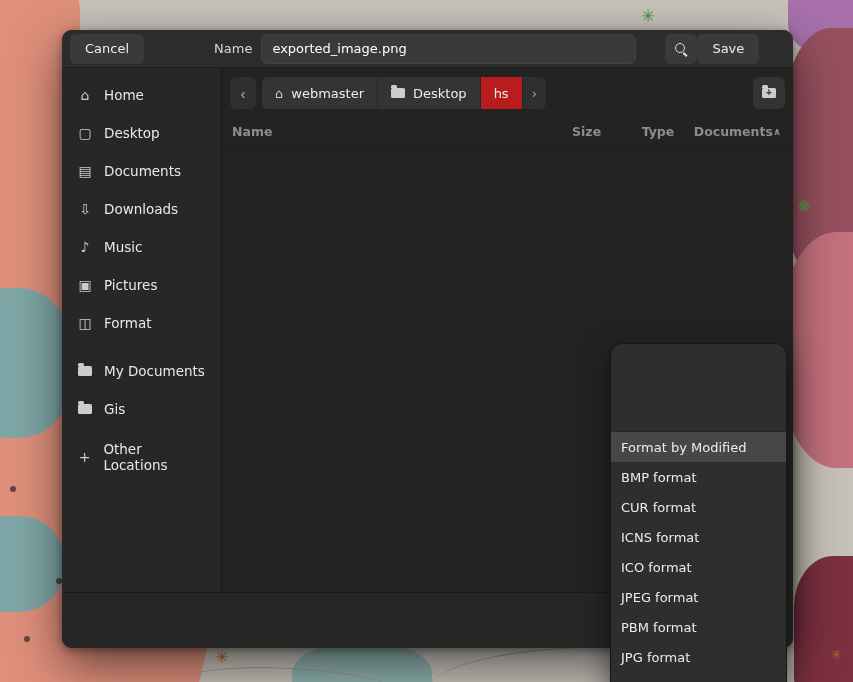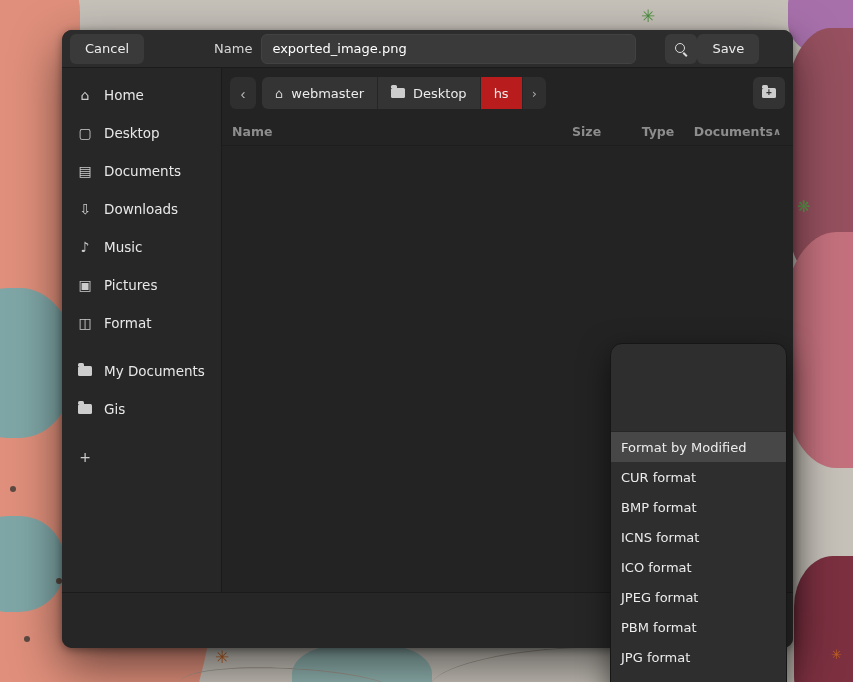--- a/index.html
+++ b/index.html
@@ -178,20 +178,21 @@
         </div>
         <div class="side-item">
           <span class="glyph"><span class="folder"></span></span>
           <span>Gis</span>
         </div>
 
         <div class="side-gap"></div>
 
         <div class="side-item">
           <span class="glyph">+</span>
+          <span>Other Locations</span>
         </div>
       </aside>
 
       <div class="content">
 
         <div class="pathbar">
           <button class="nav-btn">‹</button>
           <div class="crumbs">
             <button class="crumb">
               <span class="glyph">⌂</span>
@@ -226,22 +227,22 @@
         <div class="file-area"></div>
       </div>
     </div>
 
     <div class="bottom-strip"></div>
   </div>
 
   <div class="format-menu">
     <div class="menu-spacer"></div>
     <div class="menu-item selected">Format by Modified</div>
+    <div class="menu-item">BMP format</div>
     <div class="menu-item">CUR format</div>
-    <div class="menu-item">BMP format</div>
     <div class="menu-item">ICNS format</div>
     <div class="menu-item">ICO format</div>
     <div class="menu-item">JPEG format</div>
     <div class="menu-item">PBM format</div>
     <div class="menu-item">JPG format</div>
     <div class="menu-item">PGM format</div>
   </div>
 
 </div>
 

